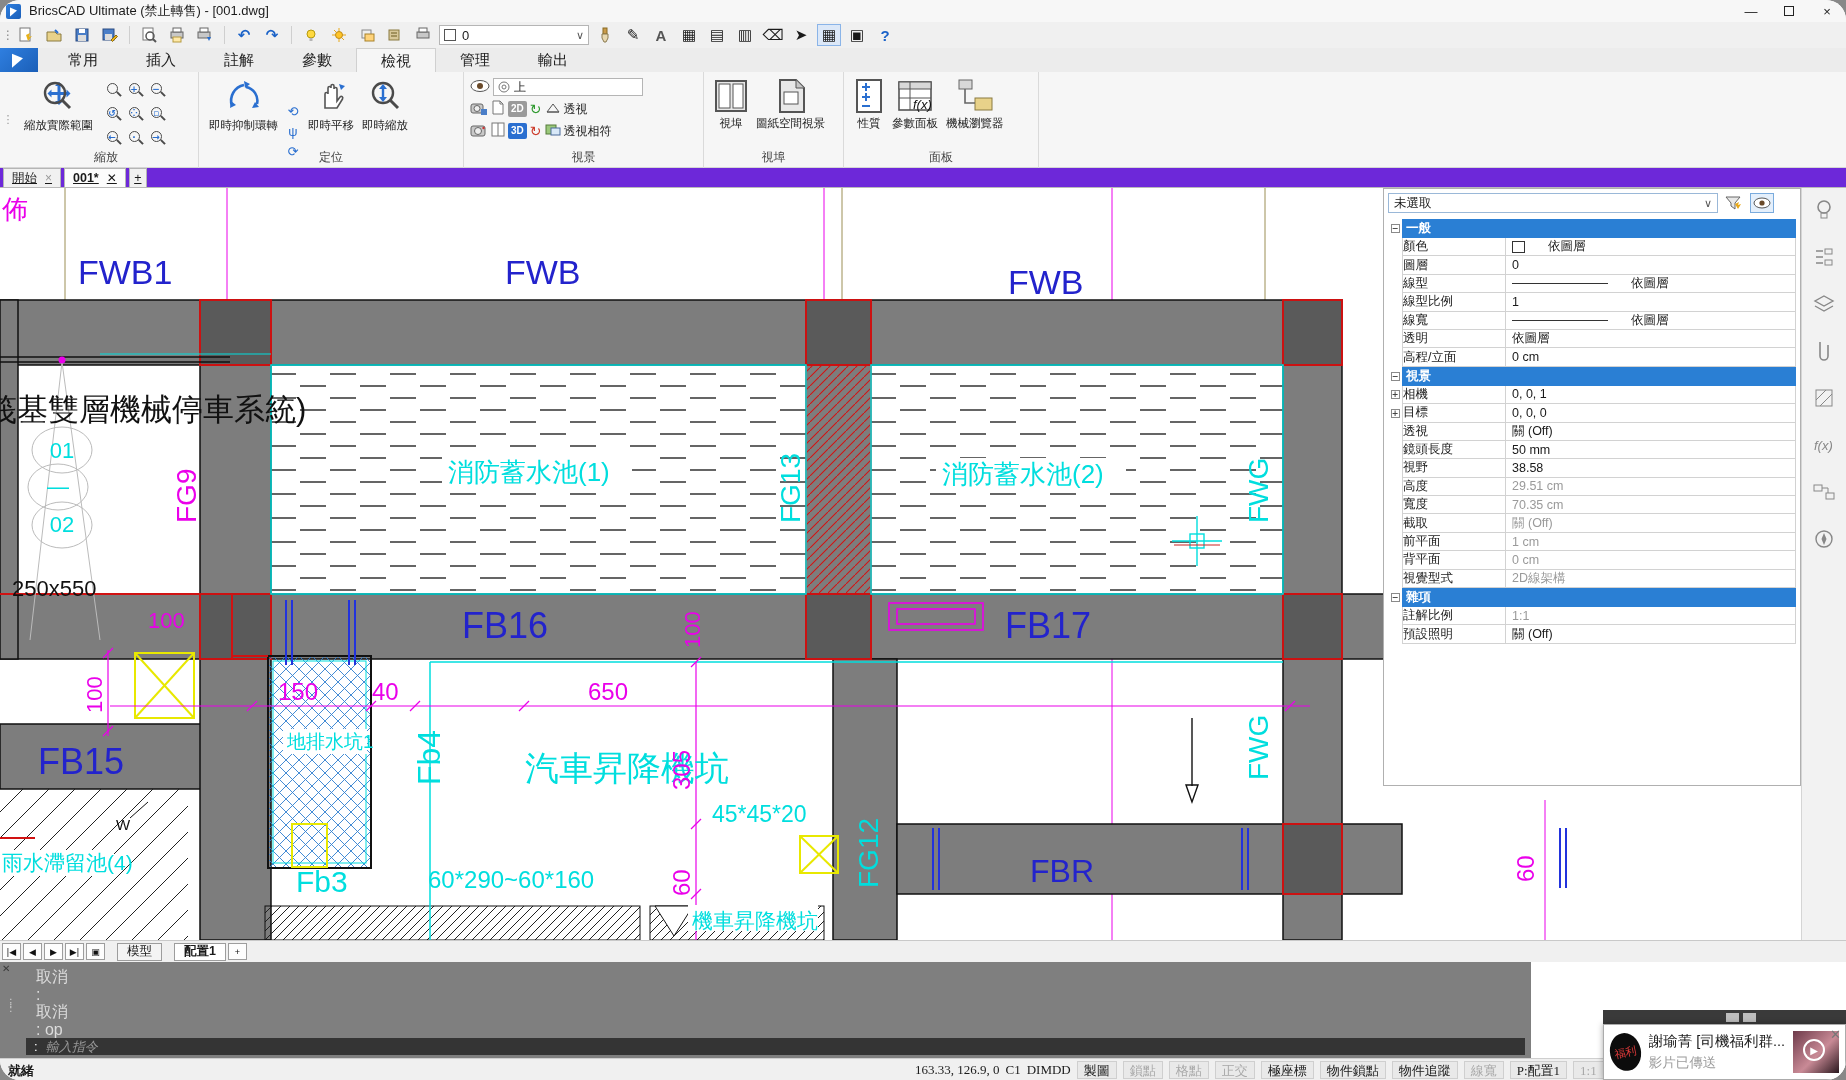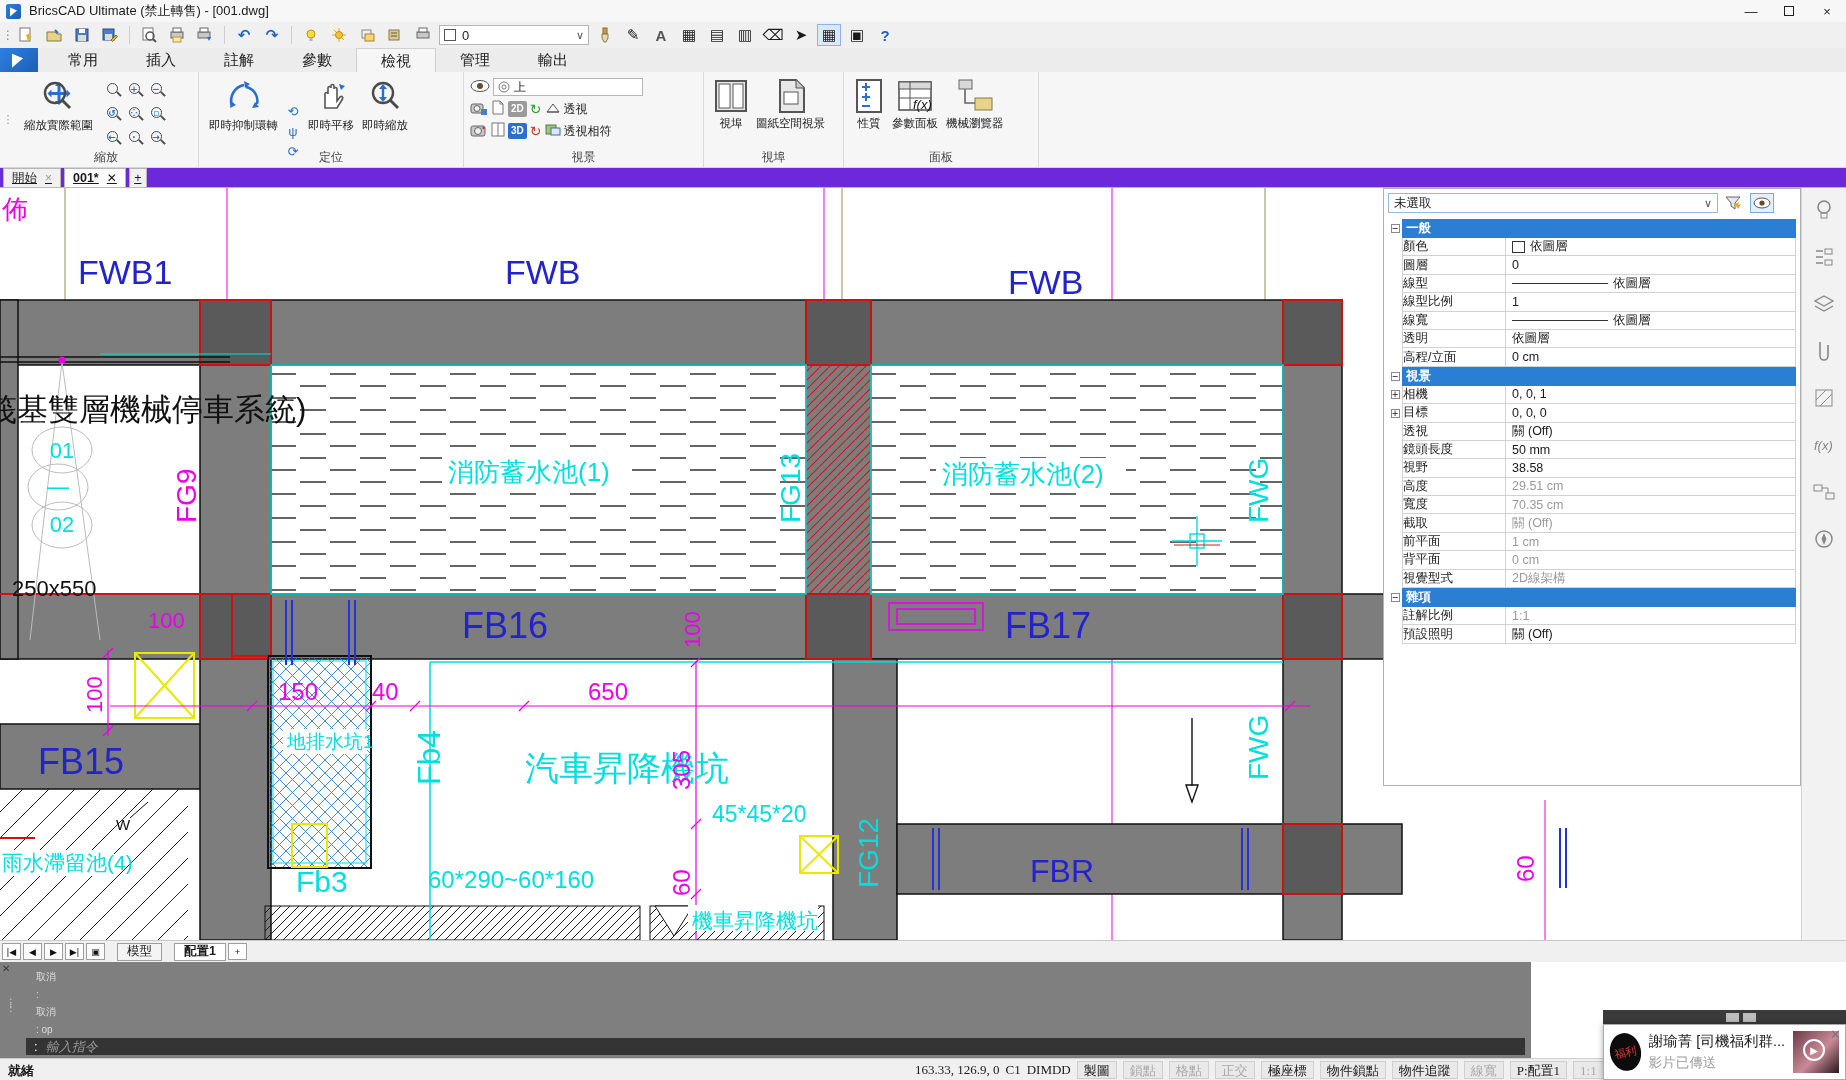--- a/index.html
+++ b/index.html
@@ -1,18 +1,18 @@
 <!DOCTYPE html>
 <html><head>
 <meta charset="utf-8">
 <style>
   html,body{margin:0;padding:0;background:#888;}
   *{box-sizing:border-box;}
   #app{position:relative;width:1846px;height:1080px;background:#fff;overflow:hidden;
-       font-family:"Liberation Sans","DejaVu Sans",sans-serif;color:#1a1a1a;}
+       font-family:"Liberation Sans","DejaVu Sans",sans-serif;color:#1a1a1a;border-radius:20px;}
 
   
   #titlebar{position:absolute;left:0;top:0;width:1846px;height:22px;background:#f7f7f7;
             display:flex;align-items:center;font-size:13px;}
   .app-ico{width:15px;height:15px;margin:0 8px 0 6px;background:linear-gradient(135deg,#2f7fe0,#1b5fb8);
            border-radius:2px;position:relative;}
   .app-ico::after{content:"";position:absolute;left:4px;top:3px;border-left:7px solid #fff;
            border-top:4px solid transparent;border-bottom:5px solid transparent;transform:skewY(-8deg);}
   #winbtns{margin-left:auto;display:flex;height:22px;}
   .winbtn{width:38px;height:22px;display:flex;align-items:center;justify-content:center;font-size:13px;color:#222;}
@@ -95,21 +95,21 @@
   #prop-rows{position:absolute;left:4px;top:30px;right:4px;}
   .prow{display:flex;height:18.4px;align-items:stretch;}
   .pgut{flex:0 0 14px;display:flex;align-items:center;justify-content:center;}
   .pexp{width:9px;height:9px;border:1px solid #8a8a8a;font:700 8px/7px "DejaVu Sans",sans-serif;
         text-align:center;color:#444;background:#fff;}
   .phead{background:#2a7fd4;color:#fff;font-weight:bold;height:19px;}
   .phead .pk{border:none;display:flex;align-items:center;padding-left:4px;}
   .pk{flex:0 0 104px;border:1px solid #d2d2d2;border-top:none;display:flex;align-items:center;
       white-space:nowrap;}
   .pv{flex:1;border:1px solid #d2d2d2;border-top:none;border-left:none;display:flex;
-      align-items:center;padding-left:6px;white-space:nowrap;gap:5px;}
+      align-items:center;padding-left:6px;white-space:nowrap;gap:23px;}
   .pv.dim{color:#9a9a9a;}
   .sw13{width:13px;height:12px;border:1px solid #333;background:#fff;display:inline-block;}
   .pline{display:inline-block;width:96px;border-top:1.6px solid #333;}
 
   
   #rstrip{position:absolute;left:1801px;top:188px;width:45px;height:752px;background:#f2f2f2;
           border-left:1px solid #d5d5d5;display:flex;flex-direction:column;align-items:center;
           padding-top:10px;gap:23px;z-index:4;}
   .rsic{width:24px;height:24px;display:flex;align-items:center;justify-content:center;}
 
@@ -119,21 +119,21 @@
   .lbtn{min-width:19px;height:17px;border:1px solid #9d9d9d;background:#fdfdfd;display:flex;
         align-items:center;justify-content:center;font-size:9px;color:#111;padding:0 2px;}
   .ltab{height:18px;border:1px solid #9d9d9d;background:#f4f4f4;display:flex;align-items:center;
         padding:0 9px;margin-left:10px;}
   .ltab.active{background:#fff;font-weight:bold;}
 
   
   #cmd{position:absolute;left:0;top:962px;width:1531px;height:96px;background:#7f7f7f;}
   #cmd .closex{position:absolute;left:2px;top:1px;color:#3a3a3a;font-size:10px;}
   #cmd .chandle{position:absolute;left:6px;top:38px;color:#cfcfcf;font-size:10px;line-height:5px;}
-  #cmd-lines{position:absolute;left:36px;top:6px;font-size:10px;color:#dcdcdc;line-height:17.5px;
+  #cmd-lines{position:absolute;left:36px;top:6px;font-size:16px;color:#dcdcdc;line-height:17.5px;
              font-family:"Liberation Sans","DejaVu Sans",sans-serif;}
   #cmd-input{position:absolute;left:26px;right:6px;bottom:3px;height:17px;background:#343434;
              color:#fff;font-size:13px;display:flex;align-items:center;padding-left:8px;gap:8px;}
   #cmd-input .hint{color:#979797;font-style:italic;}
 
   
   #statusbar{position:absolute;left:0;top:1058px;width:1846px;height:22px;background:#f0f0f0;
              border-top:1px solid #cfcfcf;font-size:13px;}
   #st-ready{position:absolute;left:8px;top:3px;font-weight:bold;}
   #status-items{position:absolute;left:915px;top:0;height:22px;display:flex;align-items:center;gap:6px;font-family:Liberation Serif, serif;}

